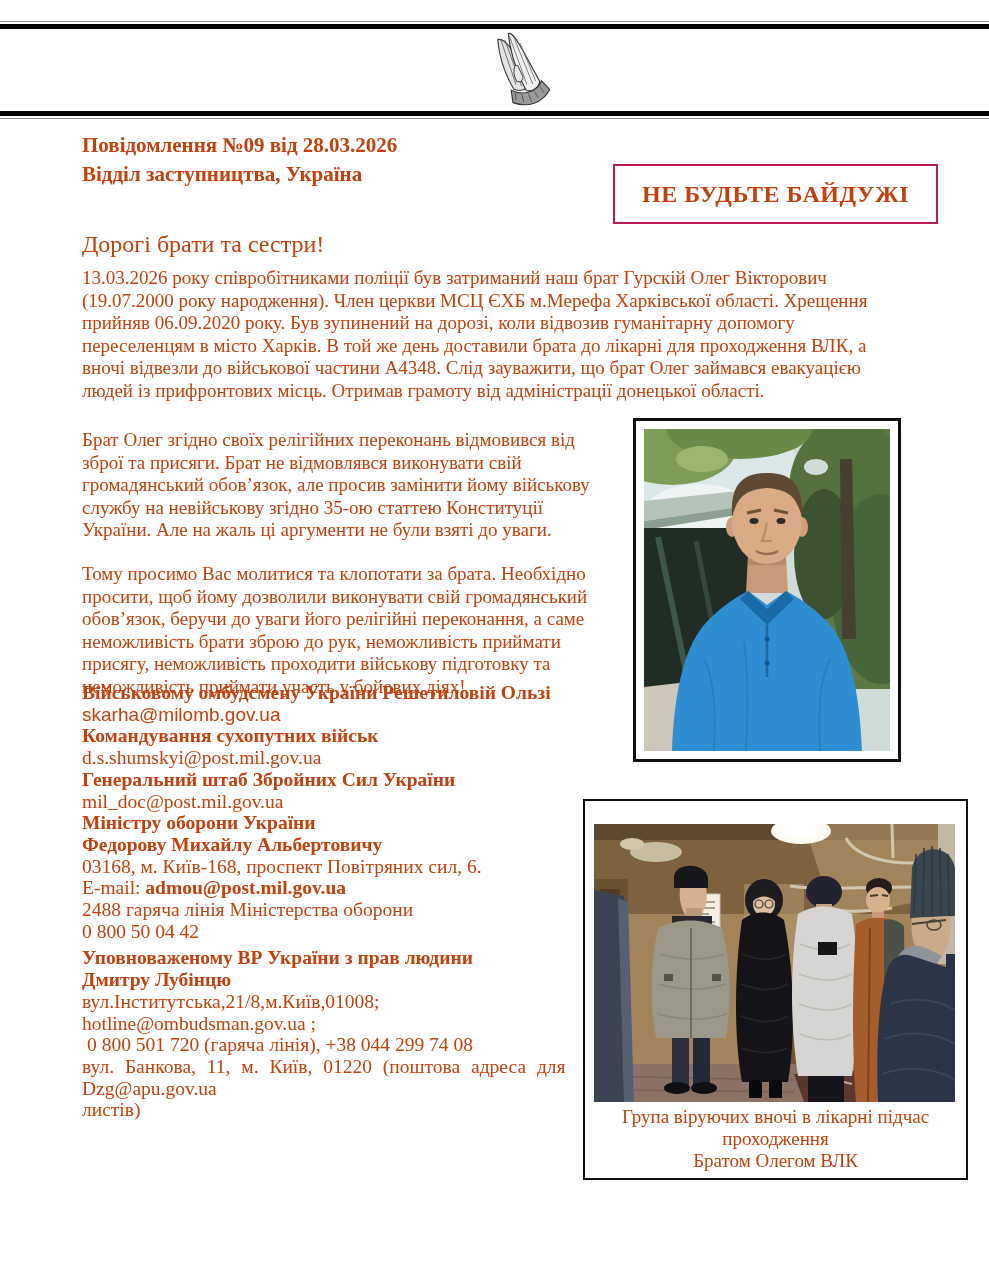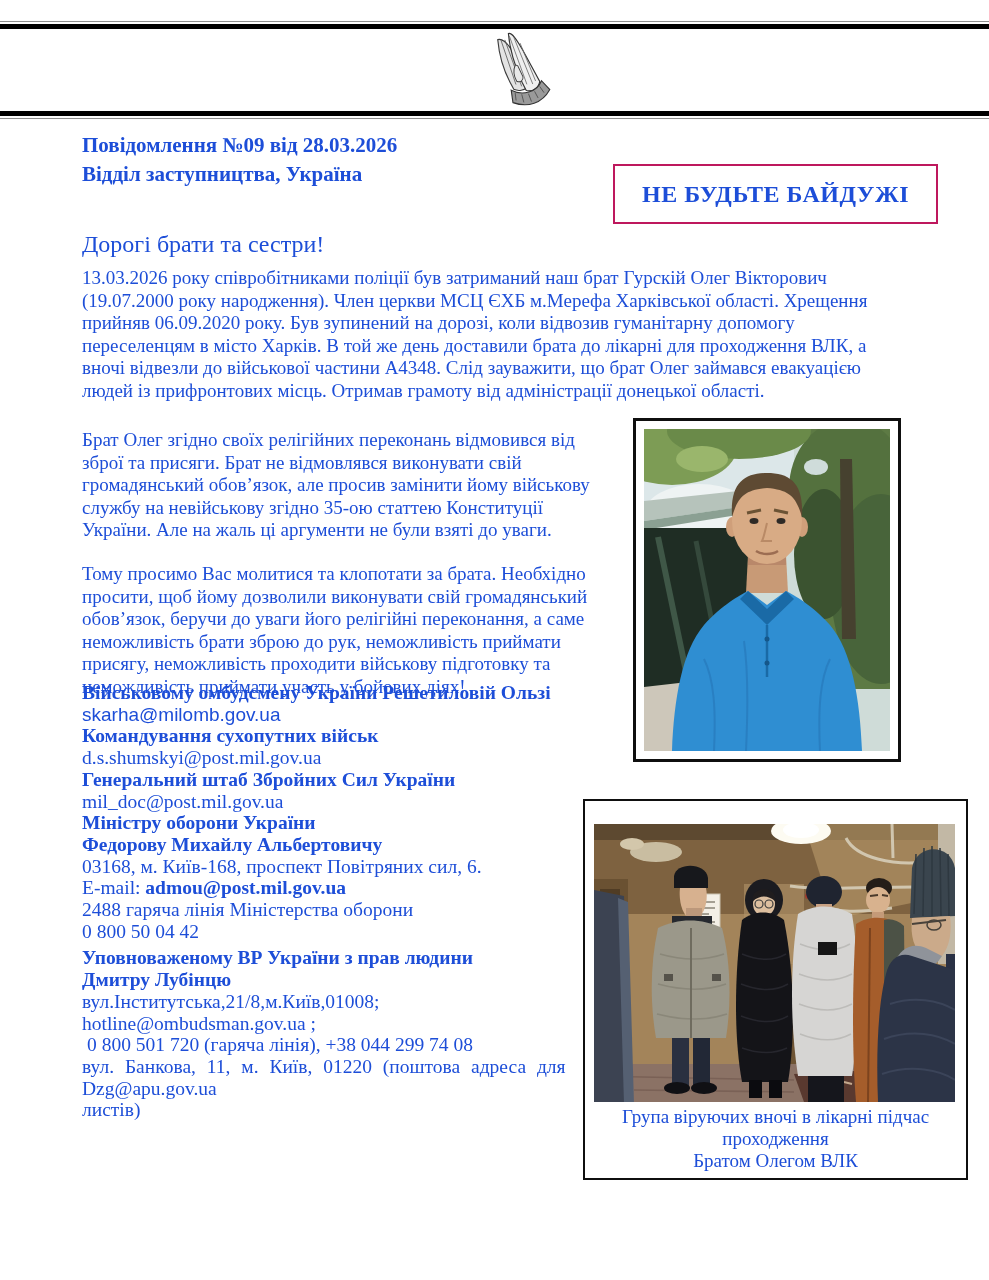--- a/index.html
+++ b/index.html
@@ -1,17 +1,17 @@
 <!DOCTYPE html>
 <html><head>
 <meta charset="utf-8">
 <style>
   html,body{margin:0;padding:0;background:#ffffff;}
   .page{position:relative;width:989px;height:1280px;background:#ffffff;overflow:hidden;
-        font-family:"Liberation Serif","DejaVu Serif",serif;color:#1d4ed8;}
+        font-family:"Liberation Serif","DejaVu Serif",serif;color:#c2410c;}
   .rule{position:absolute;left:0;right:0;background:#000;height:5px;}
   .rule-thin{position:absolute;left:0;right:0;background:#8f8f8f;height:1px;}
   .hands{position:absolute;left:471px;top:28px;width:98px;height:82px;}
   .hdr{position:absolute;left:82px;top:131px;font-weight:bold;font-size:21px;line-height:29px;}
   .callout{position:absolute;left:613px;top:164px;width:321px;height:56px;border:2px solid #be185d;
            display:flex;align-items:center;justify-content:center;font-weight:bold;font-size:24px;
            letter-spacing:0.5px;background:#fff;}
   .salutation{position:absolute;left:82px;top:231px;font-size:24px;}
   .para{position:absolute;font-size:19px;line-height:22.6px;white-space:pre;}
   #p1{left:82px;top:267px;width:860px;}

